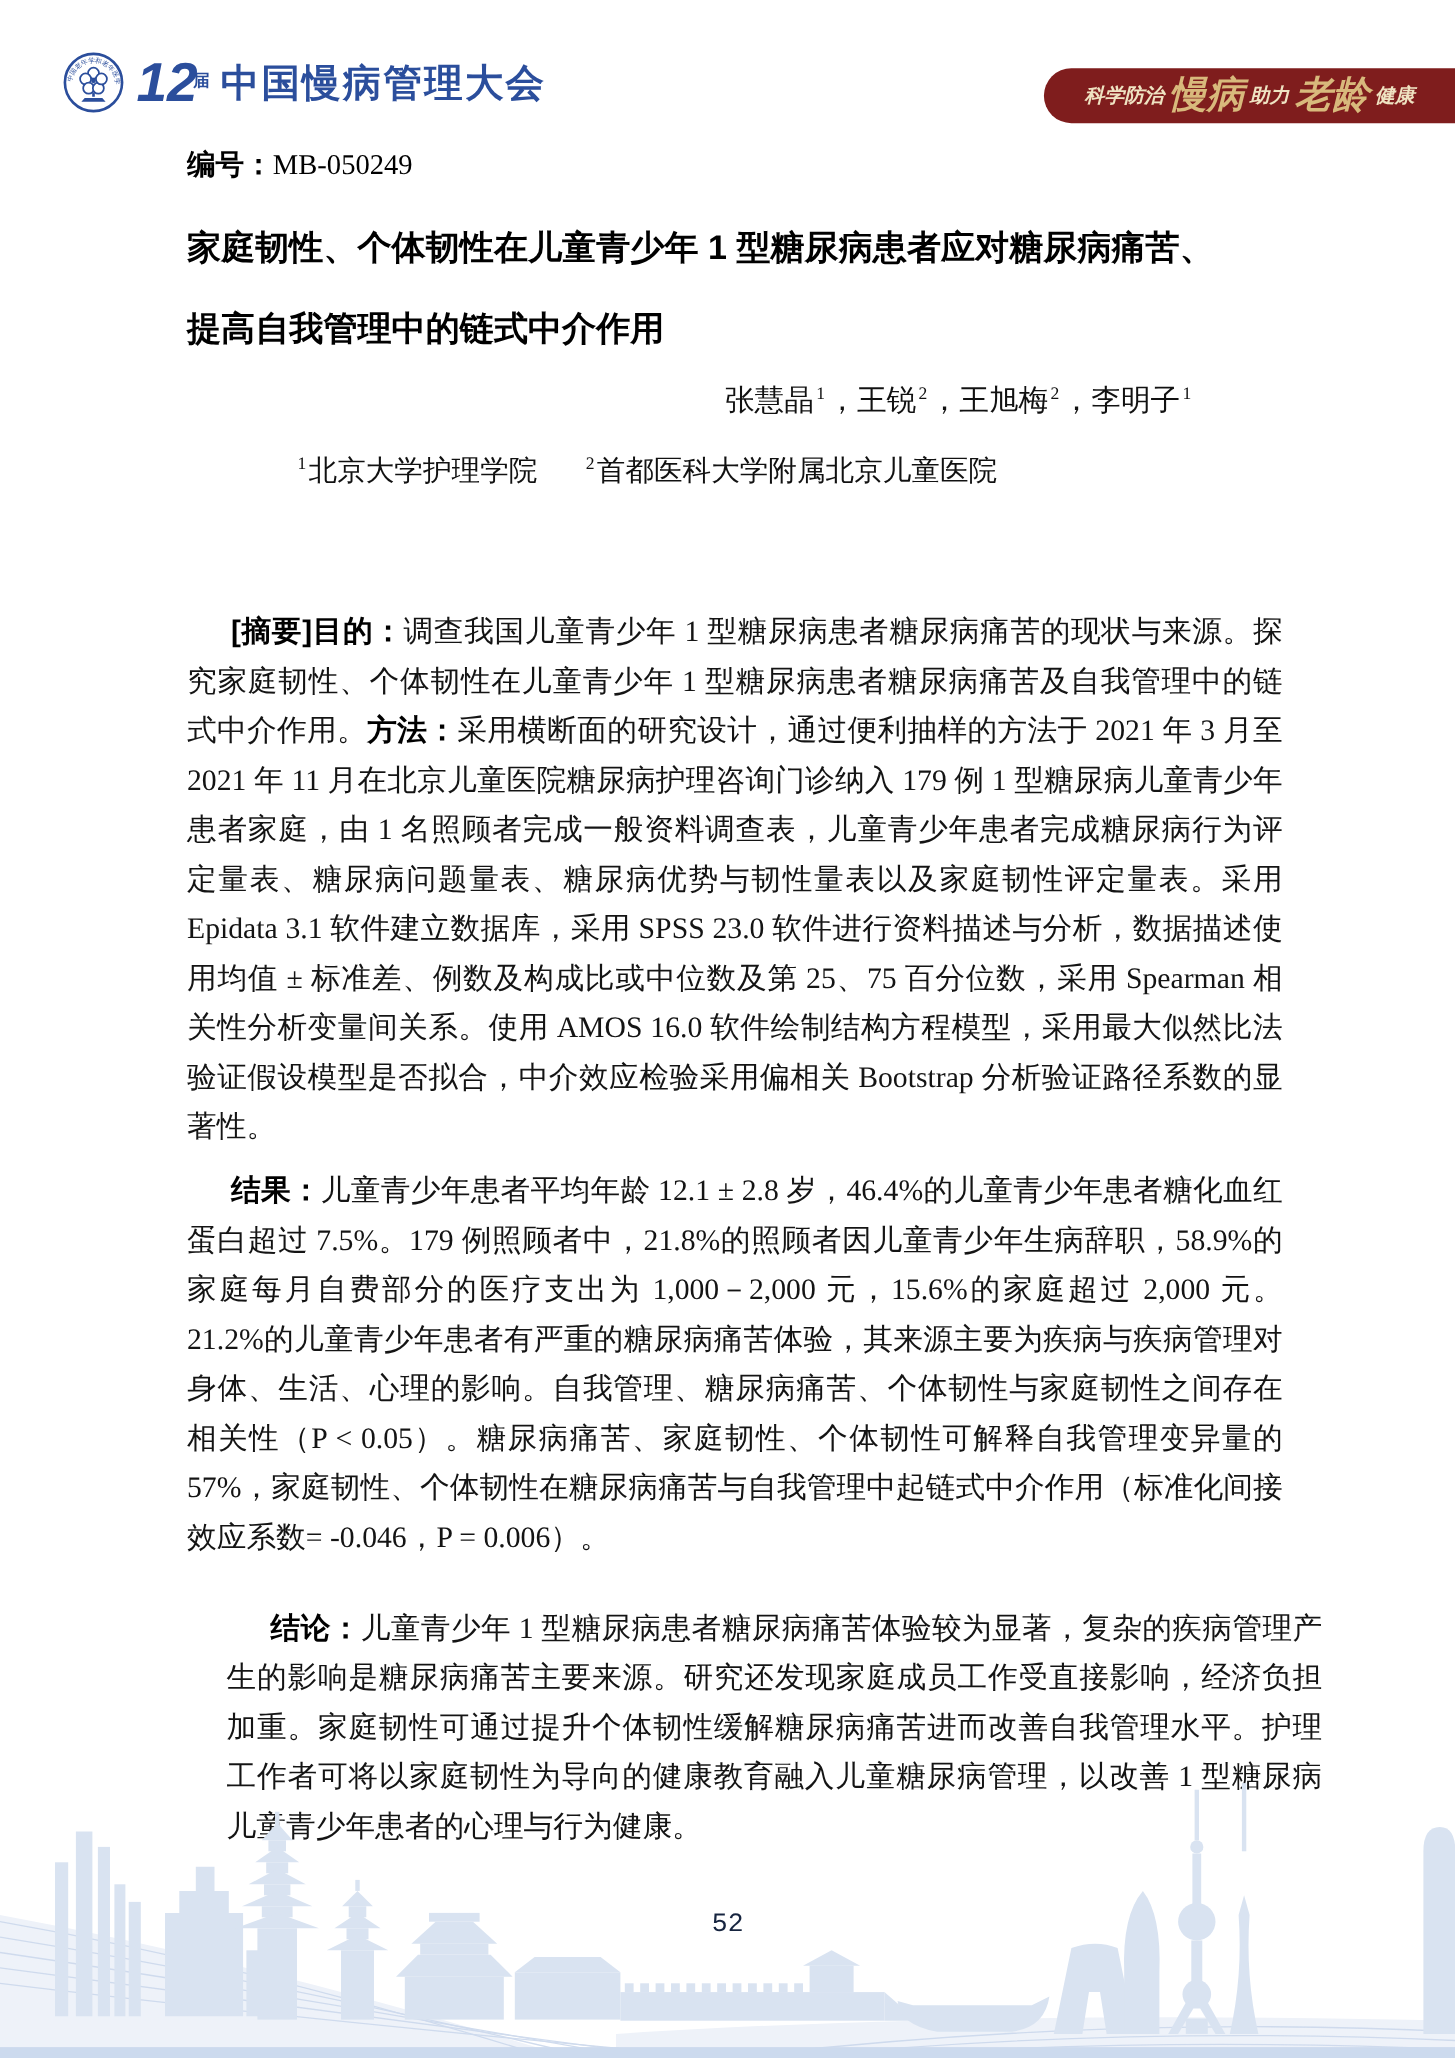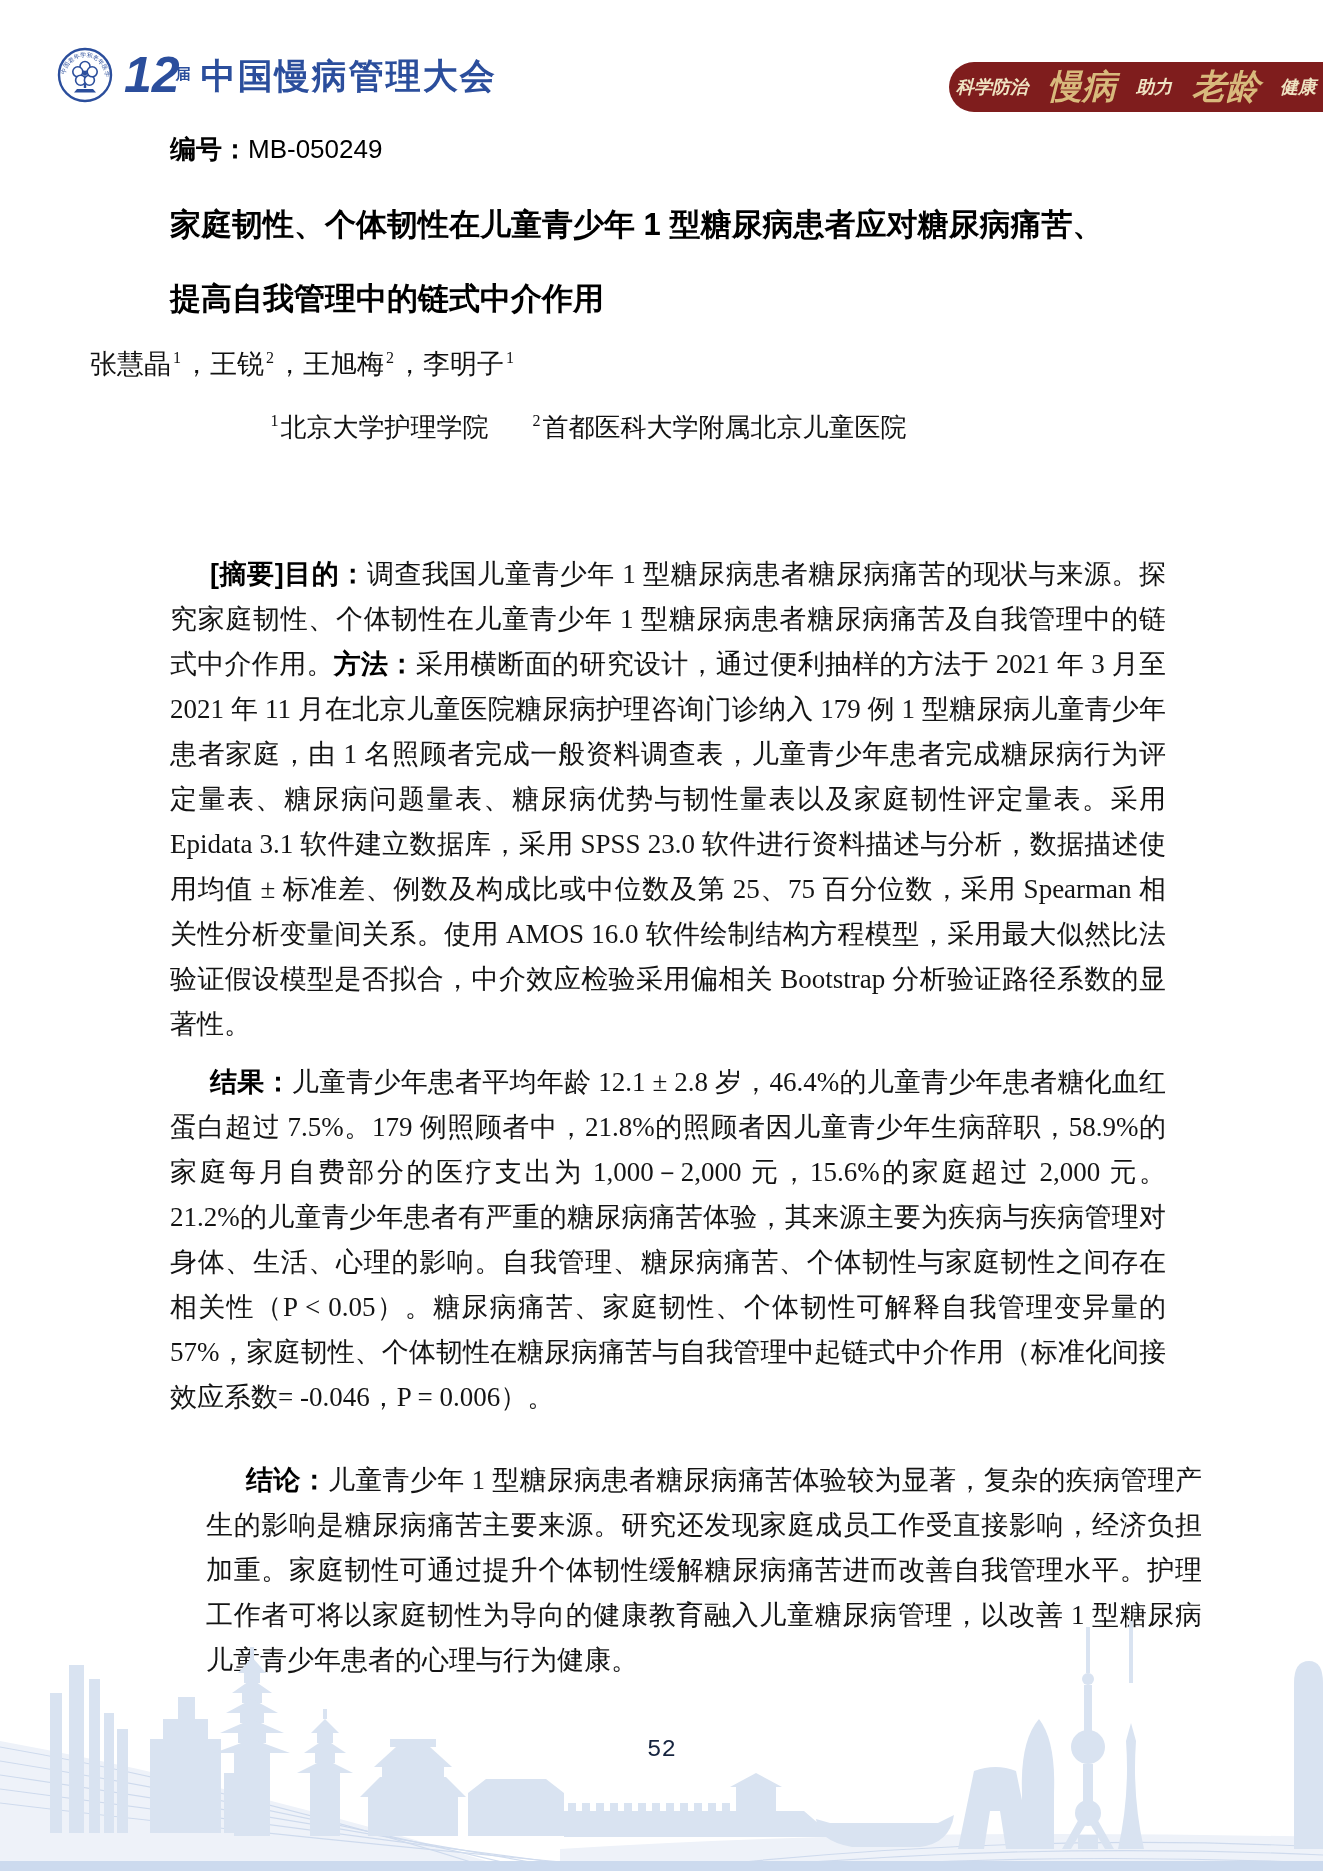--- a/index.html
+++ b/index.html
@@ -42,42 +42,42 @@
     display:flex;align-items:center;justify-content:center;
     gap:3px;white-space:nowrap;
   }
   .banner .sm{
     font-family:"Liberation Sans","DejaVu Sans",sans-serif;
     font-style:italic;font-weight:700;font-size:18px;color:#efe3c2;
   }
   .banner .lg{
     font-family:"Liberation Serif","DejaVu Serif",serif;
     font-style:italic;font-weight:700;font-size:34px;color:#d8b97c;
-    margin:0 17px;line-height:1;
+    margin:0 2px;line-height:1;
   }
   
   .doc-number{
     position:absolute;top:134px;left:170px;
     font-size:26px;line-height:1.2;color:#000;
   }
   .doc-number .label{
     font-family:"Liberation Sans","DejaVu Sans",sans-serif;font-weight:700;
   }
-  .doc-number .value{font-family:Liberation Sans, sans-serif;}
+  .doc-number .value{font-family:Liberation Serif, serif;}
   .title-line{
     position:absolute;left:170px;width:995px;
     text-align:left;
     font-family:"Liberation Sans","DejaVu Sans",sans-serif;
     font-weight:700;font-size:31px;color:#000;line-height:1.2;
   }
   .title-line.l1{top:206px;}
   .title-line.l2{top:280px;}
   .authors{
     position:absolute;top:346px;left:170px;width:995px;
-    text-align:left;font-size:27px;color:#111;
+    text-align:right;font-size:27px;color:#111;
     transform:translateX(-80px);
   }
   .authors sup,.affils sup{font-size:16px;margin:0 2px;}
   .affils{
     position:absolute;top:410px;left:170px;width:995px;
     text-align:center;font-size:26px;color:#111;
     transform:translateX(-80px);
   }
   .affil-gap{display:inline-block;width:42px;}
   .abstract-p{

